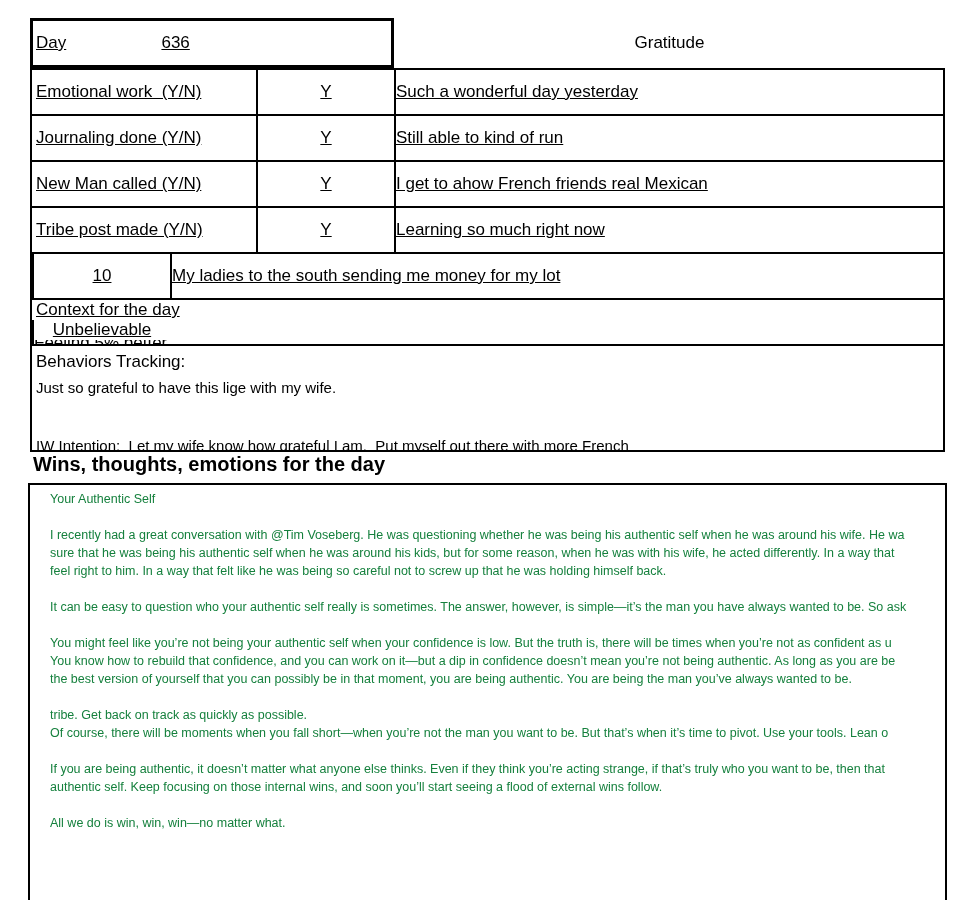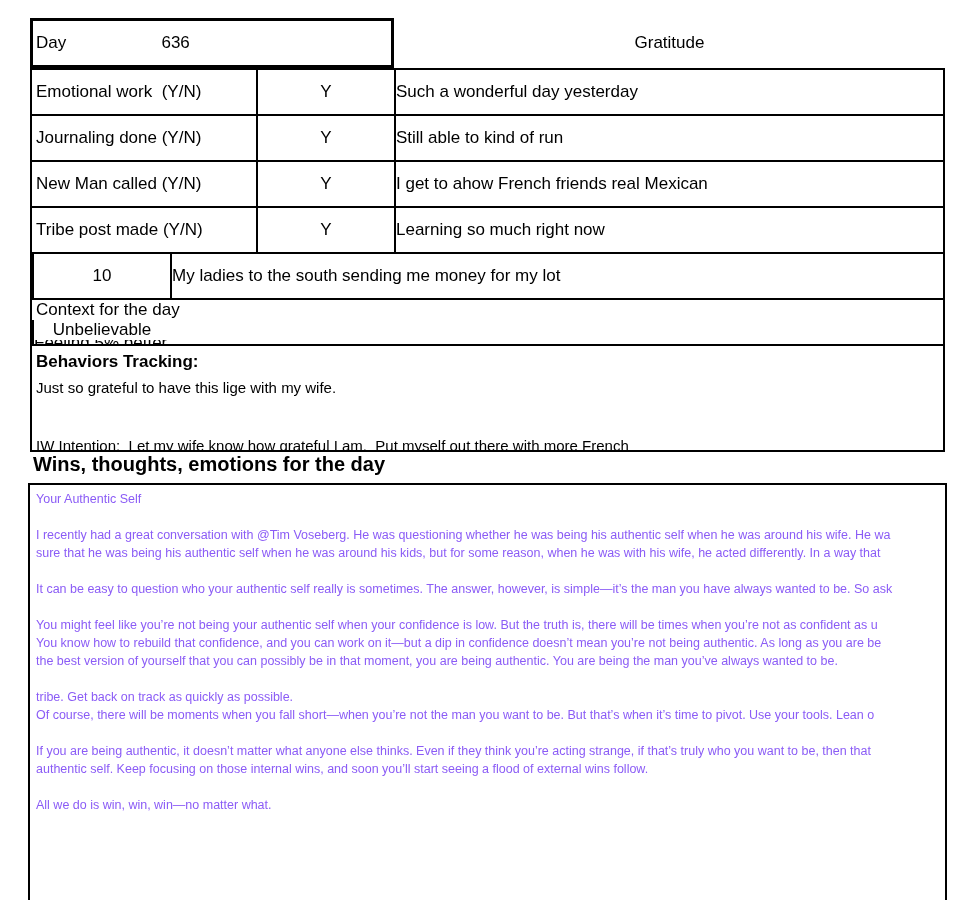--- a/index.html
+++ b/index.html
@@ -39,53 +39,53 @@
   }
 
   
   .tracking-table {
     position: absolute; left: 30px; top: 68px;
     width: 915px; height: 276px;
     border-left: 2px solid #000; border-right: 2px solid #000; border-top: 2px solid #000;
   }
   .t-row { display: flex; height: 46px; border-bottom: 2px solid #000; }
   .t-row:last-child { border-bottom: none; flex-direction: column; }
-  .cell { display: flex; align-items: center; white-space: pre; overflow: hidden; }
+  .cell { display: flex; align-items: center; white-space: pre; overflow: hidden; text-decoration: underline; }
   .c-label { width: 224px; padding-left: 4px; font-size: 17px; }
   .c-value { width: 138px; border-left: 2px solid #000; justify-content: center; font-size: 17px; }
   .c-grat  { flex: 1; border-left: 2px solid #000; font-size: 17px; }
 
   
   .behaviors-box {
     position: absolute; left: 30px; top: 344px;
     width: 915px; height: 108px;
     border: 2px solid #000;
     overflow: hidden;
   }
-  .behaviors-heading { font-size: 17px; font-weight: bold; padding: 6px 0 0 4px; }
+  .behaviors-heading { font-size: 17px; font-weight: normal; padding: 6px 0 0 4px; }
   .behaviors-note { font-size: 15px; padding: 7px 0 0 4px; white-space: pre; }
   .intention-line {
     position: absolute; left: 4px; top: 91px;
     font-size: 15px; white-space: pre;
   }
 
   
   .wins-heading {
     position: absolute; left: 33px; top: 453px;
     font-size: 20px; font-weight: bold;
   }
 
   
   .journal-box {
     position: absolute; left: 28px; top: 483px;
     width: 919px; height: 417px;
     border: 2px solid #000; border-bottom: none;
     overflow: hidden;
-    padding: 5px 0 0 6px;
-    color: #8b5cf6;
+    padding: 5px 0 0 20px;
+    color: #15803d;
   }
   .jblock { margin-bottom: 18px; }
   .jline {
     font-size: 12.5px; line-height: 18px;
     white-space: pre; overflow: hidden;
   }
 </style>
 </head>
 <body>
 
@@ -137,20 +137,21 @@
 
 <div class="wins-heading">Wins, thoughts, emotions for the day</div>
 
 <div class="journal-box">
     <div class="jblock">
       <div class="jline">Your Authentic Self</div>
     </div>
     <div class="jblock">
       <div class="jline">I recently had a great conversation with @Tim Voseberg. He was questioning whether he was being his authentic self when he was around his wife. He wa</div>
       <div class="jline">sure that he was being his authentic self when he was around his kids, but for some reason, when he was with his wife, he acted differently. In a way that</div>
+      <div class="jline">feel right to him. In a way that felt like he was being so careful not to screw up that he was holding himself back.</div>
     </div>
     <div class="jblock">
       <div class="jline">It can be easy to question who your authentic self really is sometimes. The answer, however, is simple—it’s the man you have always wanted to be. So ask</div>
     </div>
     <div class="jblock">
       <div class="jline">You might feel like you’re not being your authentic self when your confidence is low. But the truth is, there will be times when you’re not as confident as u</div>
       <div class="jline">You know how to rebuild that confidence, and you can work on it—but a dip in confidence doesn’t mean you’re not being authentic. As long as you are be</div>
       <div class="jline">the best version of yourself that you can possibly be in that moment, you are being authentic. You are being the man you’ve always wanted to be.</div>
     </div>
     <div class="jblock">

